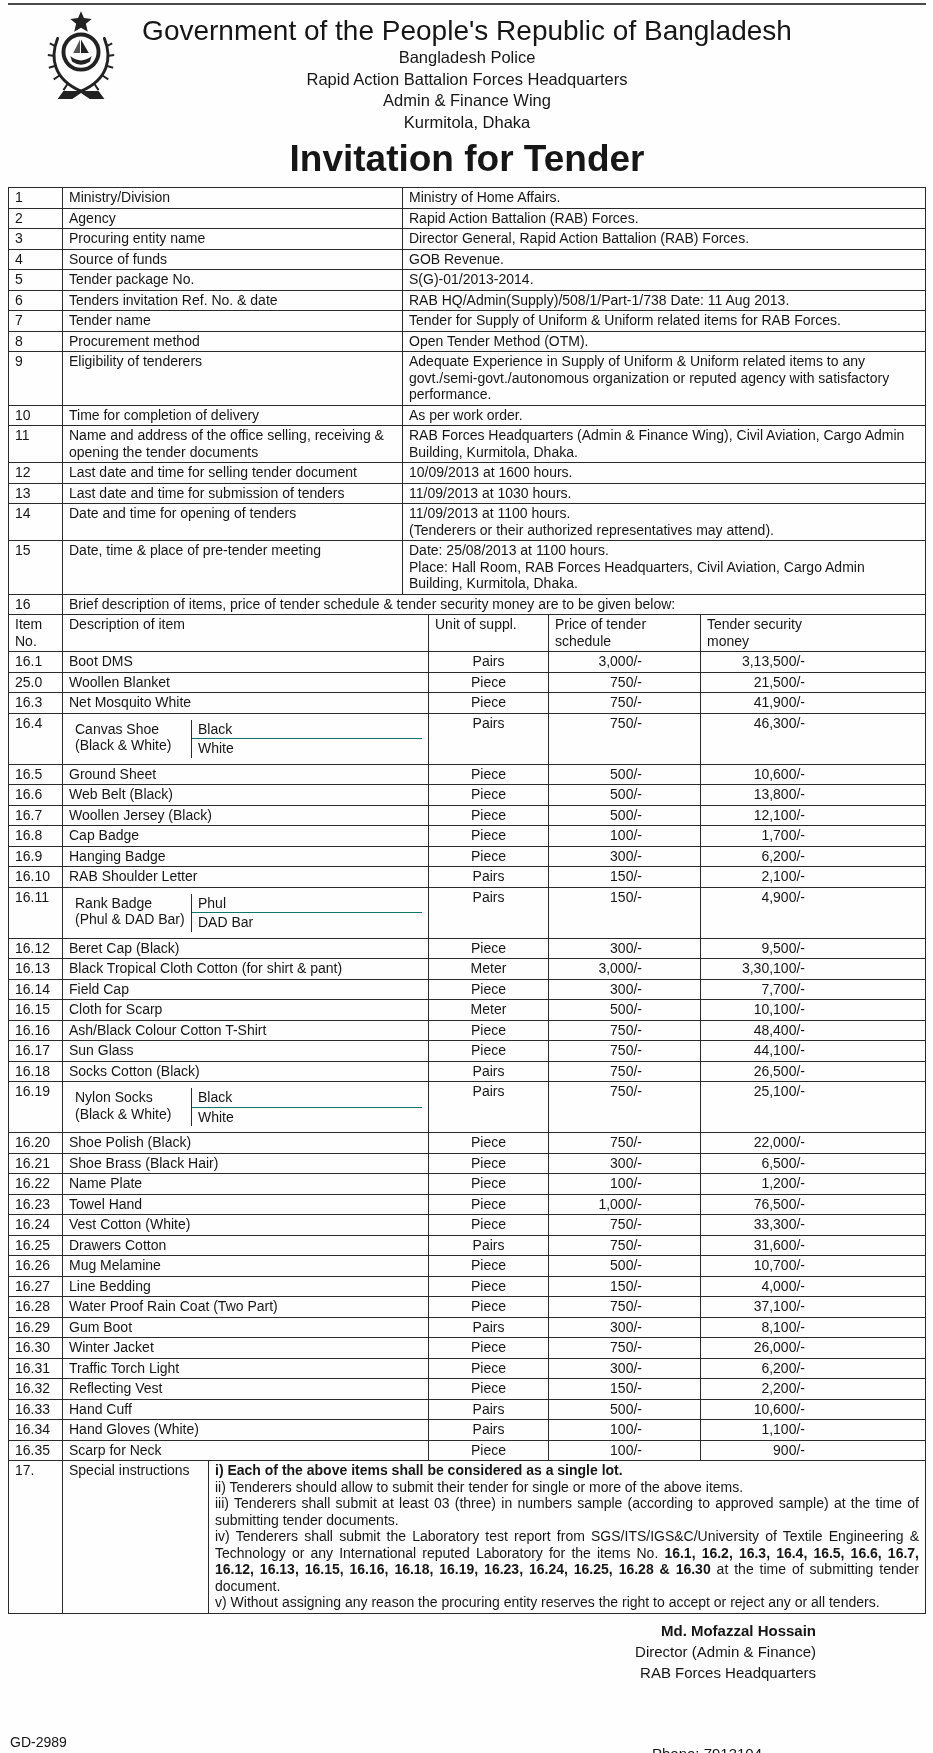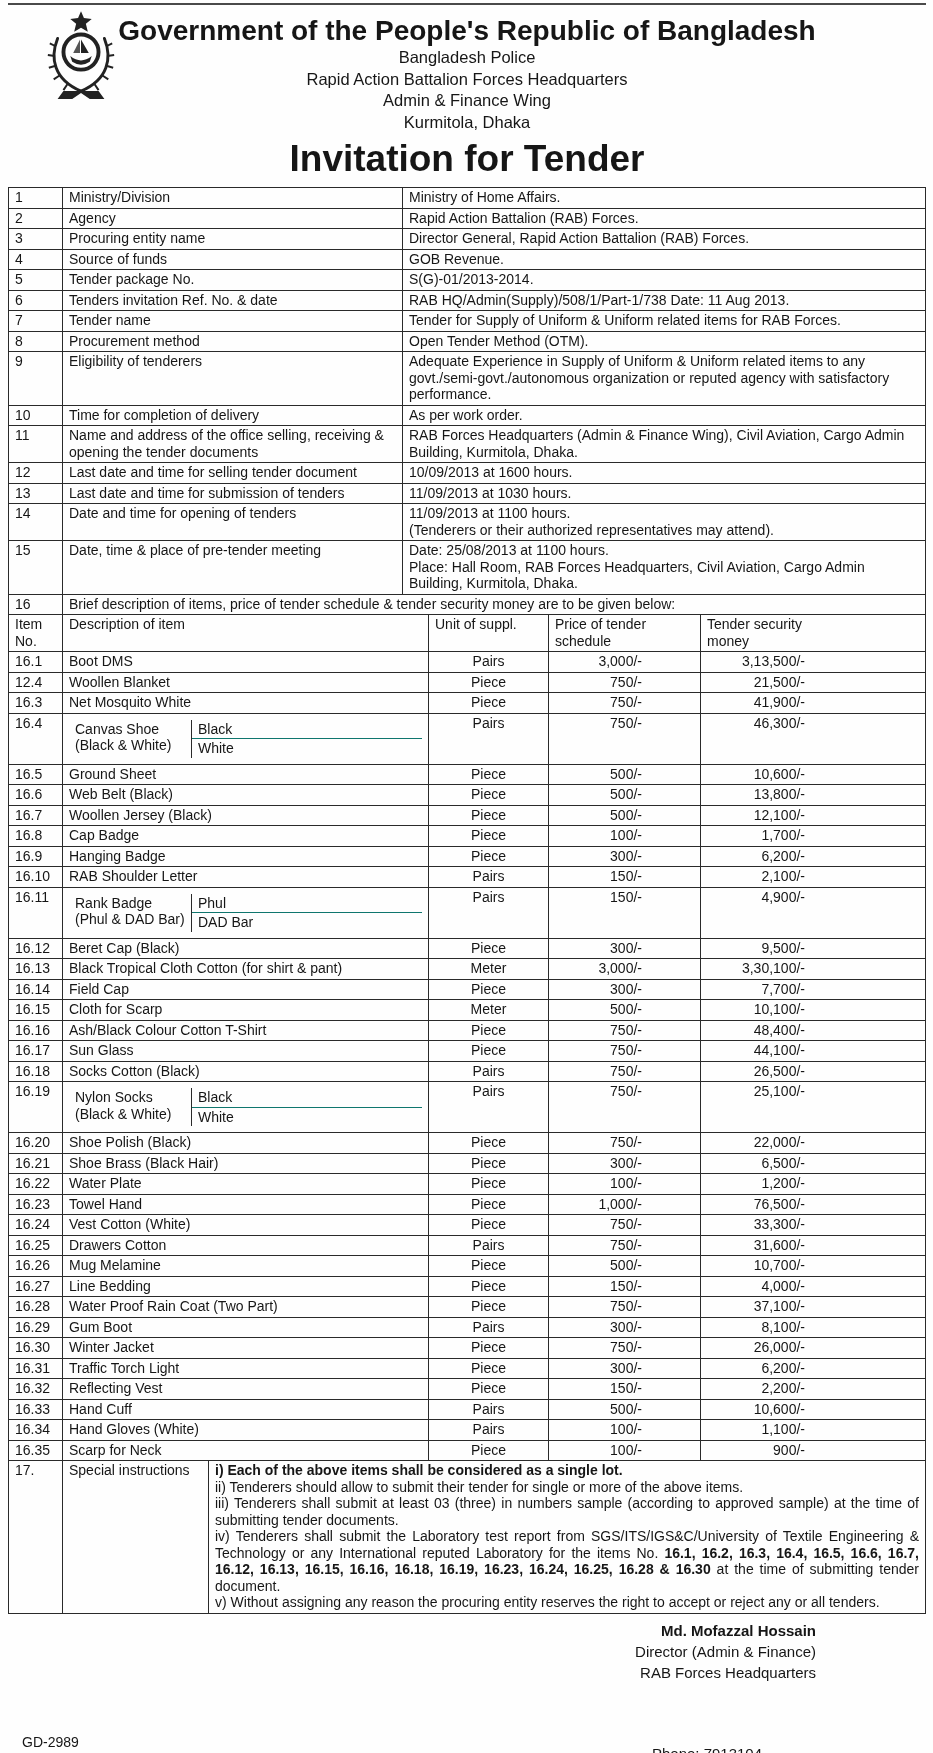--- a/index.html
+++ b/index.html
@@ -7,21 +7,21 @@
   body {
     width:933px; height:1753px; overflow:hidden; position:relative;
     font-family:"Liberation Sans", sans-serif; color:#161616;
   }
   .page { position:absolute; top:0; left:0; width:933px; height:1753px; padding:3px 7px 0 8px; background:#fefefe; }
   .top-rule { border-top:2px solid #4a4a4a; width:100%; }
 
   
   .header { position:relative; text-align:center; padding-top:10px; }
   .logo { position:absolute; left:34px; top:4px; width:78px; height:94px; }
-  .govt-title { font-size:28px; line-height:32px; font-weight:700; }
+  .govt-title { font-size:28px; line-height:32px; font-weight:400; }
   .org-line { font-size:16.5px; line-height:21.5px; }
   .doc-title { font-size:37px; line-height:42px; font-weight:700; text-align:center; margin:5px 0 7px; }
 
   
   table.doc { border-collapse:collapse; width:918px; table-layout:fixed; }
   table.doc + table.doc { margin-top:-1px; }
   .doc td, .doc th { border:1px solid #2a2a2a; font-size:14px; line-height:16.5px;
     padding:1px 6px 2px; vertical-align:top; text-align:left; font-weight:normal; overflow:hidden; }
 
   
@@ -42,21 +42,21 @@
   .sub-cell + .sub-cell { border-top:1px solid #0f766e; }
 
   
   .si-label { font-weight:700; }
   .inst-line { text-align:justify; }
   .b { font-weight:700; }
 
   
   .signature { width:250px; margin:6px 110px 0 auto; text-align:right; font-size:15px; line-height:21px; }
   .sig-line.b { font-weight:700; }
-  .gd-code { position:absolute; left:22px; top:1734px; font-size:14px; }
+  .gd-code { position:absolute; left:10px; top:1734px; font-size:14px; }
   .phone-cut { position:absolute; left:582px; top:1744px; width:250px; text-align:center; font-size:15px; line-height:20px; }
 </style>
 </head>
 <body>
 
 <div class="page">
   <div class="top-rule"></div>
 
   <div class="header">
     <div class="logo">
@@ -201,21 +201,21 @@
     </tbody>
     <tbody id="items-body">
         <tr>
           <td class="col-no">16.1</td>
           <td class="col-desc">Boot DMS</td>
           <td class="col-unit">Pairs</td>
           <td class="col-price">3,000/-</td>
           <td class="col-security">3,13,500/-</td>
         </tr>
         <tr>
-          <td class="col-no">12.4</td>
+          <td class="col-no">25.0</td>
           <td class="col-desc">Woollen Blanket</td>
           <td class="col-unit">Piece</td>
           <td class="col-price">750/-</td>
           <td class="col-security">21,500/-</td>
         </tr>
         <tr>
           <td class="col-no">16.3</td>
           <td class="col-desc">Net Mosquito White</td>
           <td class="col-unit">Piece</td>
           <td class="col-price">750/-</td>
@@ -369,21 +369,21 @@
         </tr>
         <tr>
           <td class="col-no">16.21</td>
           <td class="col-desc">Shoe Brass (Black Hair)</td>
           <td class="col-unit">Piece</td>
           <td class="col-price">300/-</td>
           <td class="col-security">6,500/-</td>
         </tr>
         <tr>
           <td class="col-no">16.22</td>
-          <td class="col-desc">Water Plate</td>
+          <td class="col-desc">Name Plate</td>
           <td class="col-unit">Piece</td>
           <td class="col-price">100/-</td>
           <td class="col-security">1,200/-</td>
         </tr>
         <tr>
           <td class="col-no">16.23</td>
           <td class="col-desc">Towel Hand</td>
           <td class="col-unit">Piece</td>
           <td class="col-price">1,000/-</td>
           <td class="col-security">76,500/-</td>

